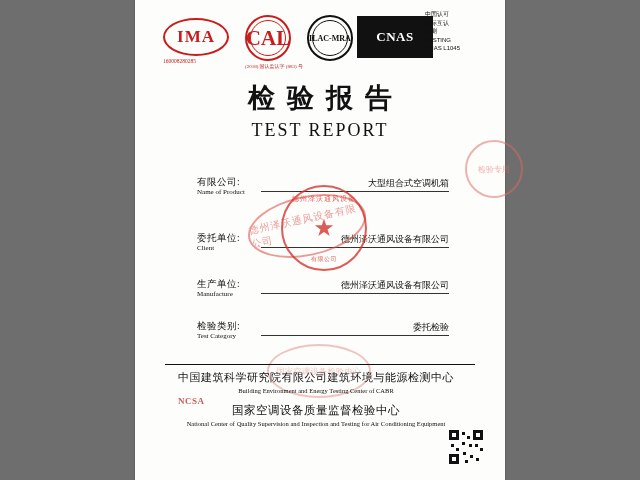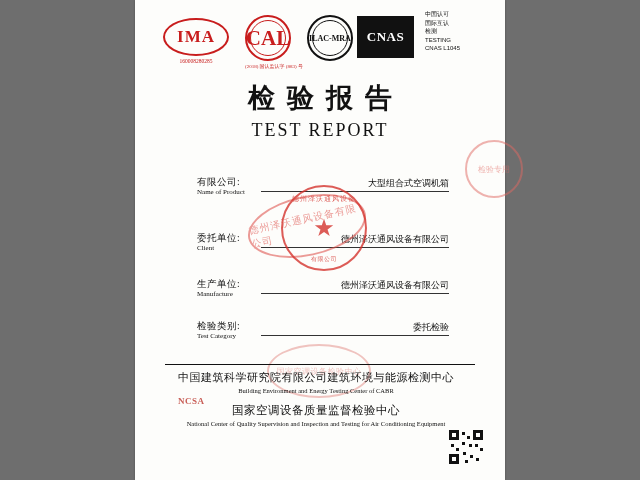--- a/index.html
+++ b/index.html
@@ -30,21 +30,20 @@
   }
   
   .cert-row {
     position: absolute;
     left: 0; top: 10px;
     width: 370px;
     height: 60px;
   }
   .cert {
     position: absolute;
-    text-align: center;
   }
   .cert-ima { left: 28px; top: 8px; }
   .cert-cal { left: 110px; top: 5px; }
   .cert-ilac { left: 172px; top: 5px; }
   .cert-cnas { left: 222px; top: 6px; }
   .cert-txt { left: 290px; top: 0px; text-align: left; }
 
   .oval {
     width: 62px;
     height: 34px;
@@ -103,21 +102,21 @@
     position: relative;
     letter-spacing: 0px;
   }
   .circ-black .inner {
     position: absolute;
     left: 3px; top: 3px; right: 3px; bottom: 3px;
     border: 1px solid #111;
     border-radius: 50%;
   }
   .cnas-badge {
-    width: 57px; height: 42px;
+    width: 76px; height: 42px;
     background: #111;
     color: #fff;
     display: flex;
     align-items: center;
     justify-content: center;
     font-size: 13px;
     font-weight: bold;
     letter-spacing: 0.5px;
   }
   .cert-lines {

